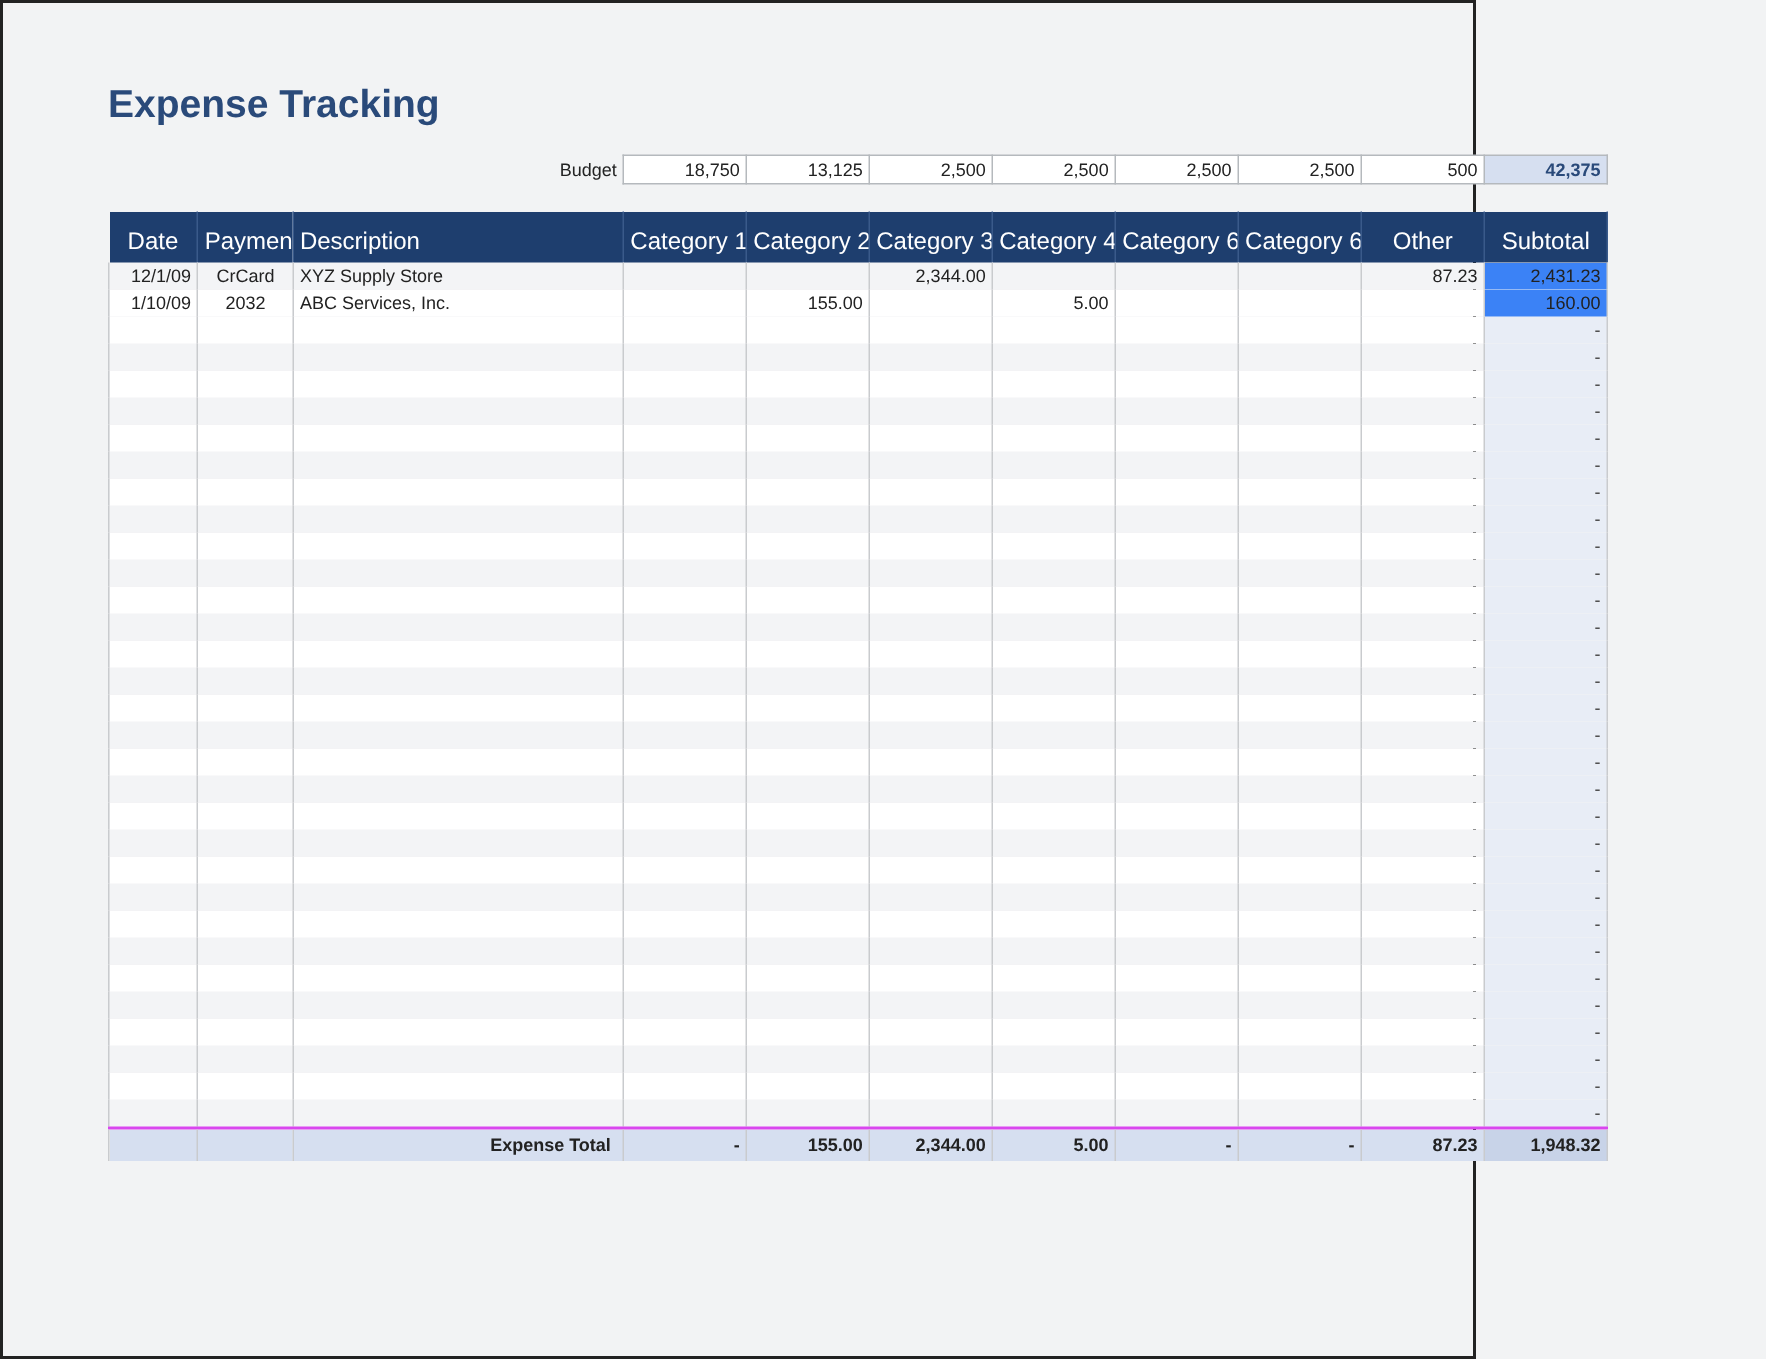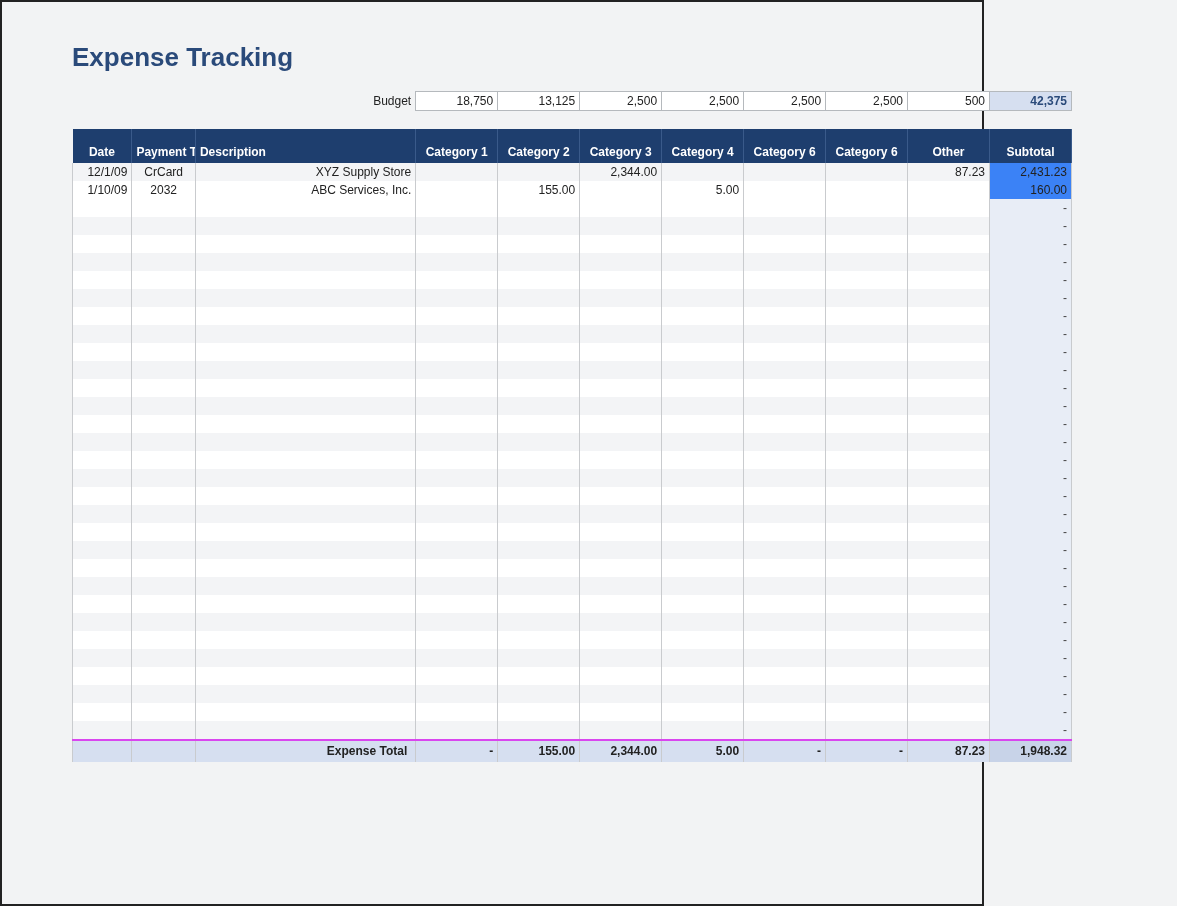--- a/index.html
+++ b/index.html
@@ -10,21 +10,21 @@
     font-family: Arial, Helvetica, sans-serif;
     font-size: 12px;
     color: #222;
   }
   .page {
     width: 984px;
     height: 906px;
     background: #f2f3f4;
     border: 2px solid #222;
     position: relative;
-    padding: 40px 60px 40px 70px;
+    padding: 52px 60px 40px 70px;
   }
   .title {
     font-size: 26px;
     font-weight: bold;
     color: #2a4a7a;
     margin-bottom: 18px;
   }
   table.sheet {
     border-collapse: collapse;
     width: 1000px;
@@ -56,42 +56,42 @@
     border: 1px solid #b5b9bd;
     font-weight: bold;
     color: #2a4a7a;
   }
   .sum-plain { text-align:right; }
 
   
   tr.header th {
     background: #1e3e6e;
     color: #fff;
-    font-weight: bold;
+    font-weight: normal;
     text-align: center;
     border-right: 1px solid #3a5a8a;
     padding-top:4px;
     padding-bottom:4px;
     vertical-align: bottom;
     height: 34px;
-    font-size: 12px;
+    font-size: 16px;
   }
   tr.header th.left { text-align: center; }
   tr.header th.sub  { background:#1e3e6e; }
 
   
   tr.data td {
     border-right: 1px solid #c9cbce;
     background: #fff;
     text-align: right;
   }
   tr.data:nth-child(even) td { background: #f3f4f6; }
   tr.data td.date, tr.data td.ptype { text-align: right; padding-right:4px; }
   tr.data td.ptype { text-align:center; }
-  tr.data td.desc  { text-align: right; }
+  tr.data td.desc  { text-align: left; }
   tr.data td.sub   { background: #3b82f6; font-weight: normal; }
   tr.data td.first { border-left: 1px solid #c9cbce; }
 
   
   tr.total td {
     border-top: 2px solid #d946ef;
     background: #d6dff0;
     font-weight: bold;
     text-align: right;
     height: 22px;

